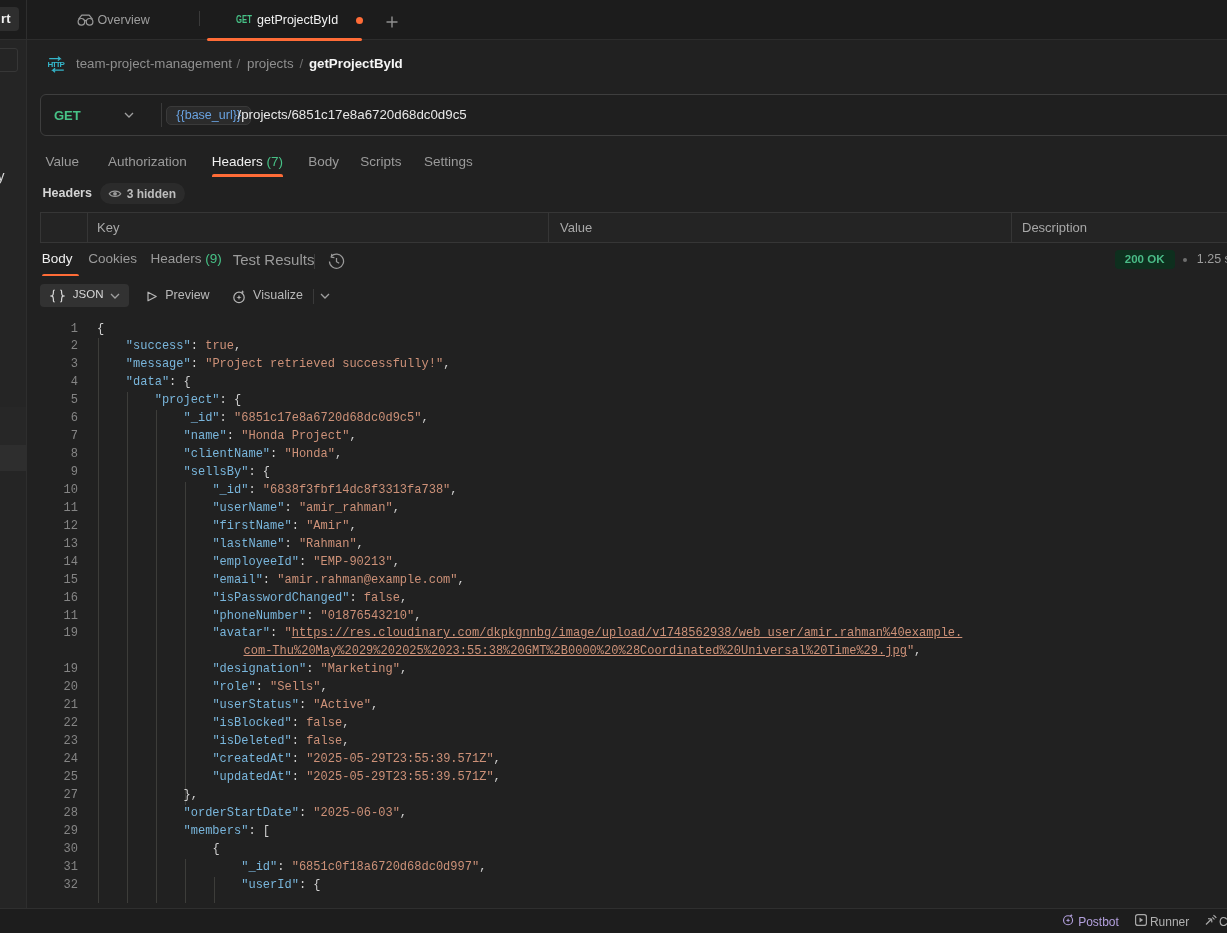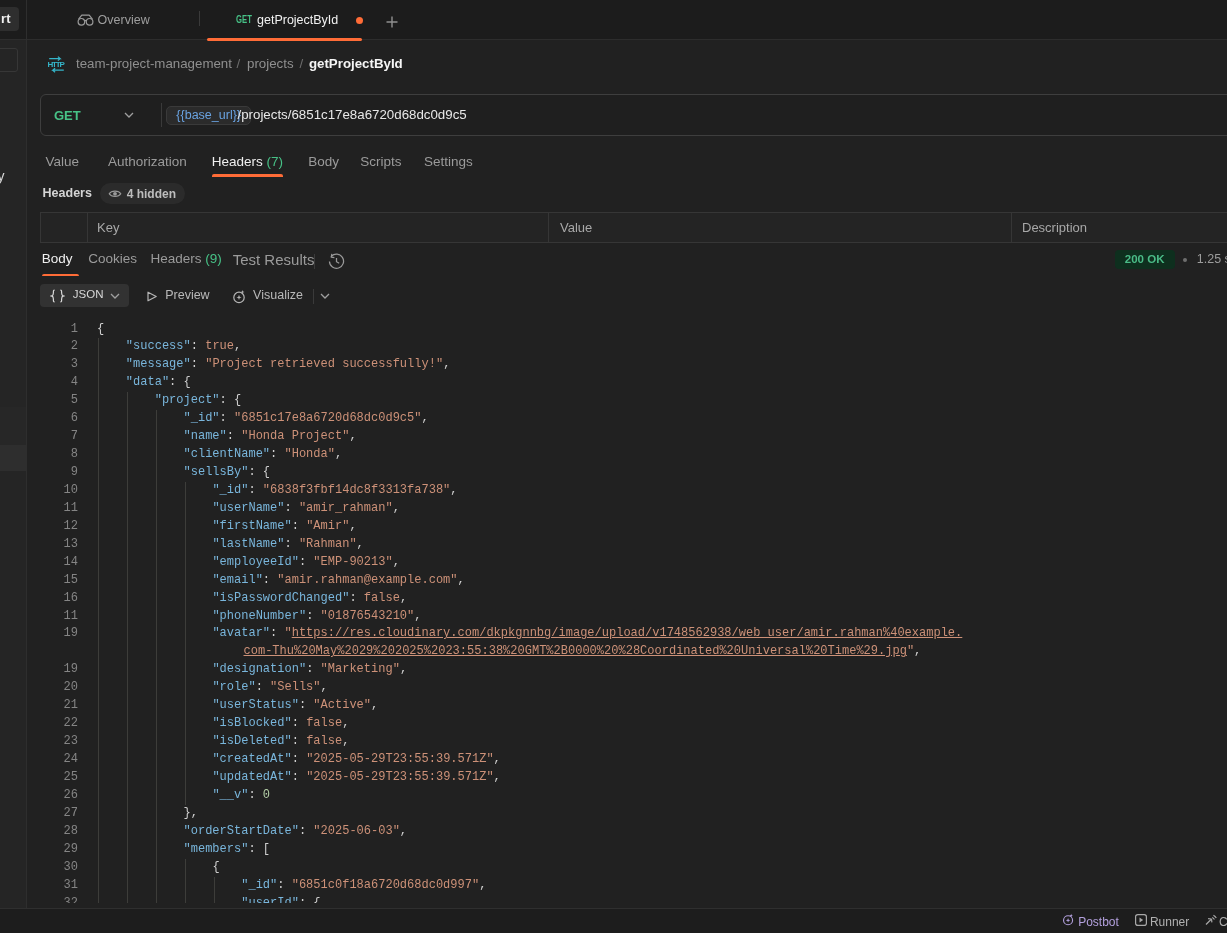--- a/index.html
+++ b/index.html
@@ -60,21 +60,20 @@
 <div class="cr"><span class="ln">11</span><span class="ct">                <span class="k">"phoneNumber"</span><span class="p">: </span><span class="s">"01876543210"</span><span class="p">,</span></span></div>
 <div class="cr"><span class="ln">19</span><span class="ct">                <span class="k">"avatar"</span><span class="p">: </span><span class="s">"</span><span class="a">https://res.cloudinary.com/dkpkgnnbg/image/upload/v1748562938/web_user/amir.rahman%40example.</span></span></div>
 <div class="cr"><span class="ln"></span><span class="ct" style="left:99.3px">                    <span class="a">com-Thu%20May%2029%202025%2023:55:38%20GMT%2B0000%20%28Coordinated%20Universal%20Time%29.jpg</span><span class="s">"</span><span class="p">,</span></span></div>
 <div class="cr"><span class="ln">19</span><span class="ct">                <span class="k">"designation"</span><span class="p">: </span><span class="s">"Marketing"</span><span class="p">,</span></span></div>
 <div class="cr"><span class="ln">20</span><span class="ct">                <span class="k">"role"</span><span class="p">: </span><span class="s">"Sells"</span><span class="p">,</span></span></div>
 <div class="cr"><span class="ln">21</span><span class="ct">                <span class="k">"userStatus"</span><span class="p">: </span><span class="s">"Active"</span><span class="p">,</span></span></div>
 <div class="cr"><span class="ln">22</span><span class="ct">                <span class="k">"isBlocked"</span><span class="p">: </span><span class="b">false</span><span class="p">,</span></span></div>
 <div class="cr"><span class="ln">23</span><span class="ct">                <span class="k">"isDeleted"</span><span class="p">: </span><span class="b">false</span><span class="p">,</span></span></div>
 <div class="cr"><span class="ln">24</span><span class="ct">                <span class="k">"createdAt"</span><span class="p">: </span><span class="s">"2025-05-29T23:55:39.571Z"</span><span class="p">,</span></span></div>
 <div class="cr"><span class="ln">25</span><span class="ct">                <span class="k">"updatedAt"</span><span class="p">: </span><span class="s">"2025-05-29T23:55:39.571Z"</span><span class="p">,</span></span></div>
-<div class="cr"><span class="ln">26</span><span class="ct">                <span class="k">"__v"</span><span class="p">: </span><span class="n">0</span></span></div>
 <div class="cr"><span class="ln">27</span><span class="ct">            <span class="p">},</span></span></div>
 <div class="cr"><span class="ln">28</span><span class="ct">            <span class="k">"orderStartDate"</span><span class="p">: </span><span class="s">"2025-06-03"</span><span class="p">,</span></span></div>
 <div class="cr"><span class="ln">29</span><span class="ct">            <span class="k">"members"</span><span class="p">: [</span></span></div>
 <div class="cr"><span class="ln">30</span><span class="ct">                <span class="p">{</span></span></div>
 <div class="cr"><span class="ln">31</span><span class="ct">                    <span class="k">"_id"</span><span class="p">: </span><span class="s">"6851c0f18a6720d68dc0d997"</span><span class="p">,</span></span></div>
 <div class="cr"><span class="ln">32</span><span class="ct">                    <span class="k">"userId"</span><span class="p">: {</span></span></div>
 </div>
 </div>
 
 <div id="topbar">
@@ -139,21 +138,21 @@
 <div class="abs" style="left:211.7px;top:174.2px;width:71.5px;height:2.6px;background:#ff6c37;border-radius:2px 2px 0 0"></div>
 
 <div class="abs" style="left:42.6px;top:186.7px;font-size:12.5px;line-height:1;color:#d4d4d4;font-weight:bold;">Headers</div>
 <div class="abs" style="left:99.8px;top:182.9px;width:84.8px;height:20.9px;background:#2b2b2b;border-radius:10.5px"></div>
 <div class="abs" style="left:108px;top:188.5px">
     <svg width="14" height="10" viewBox="0 0 14 10" fill="none">
       <path d="M1.2 4.8 C3.4 1.2 10.6 1.2 12.8 4.8 C10.6 8.4 3.4 8.4 1.2 4.8 Z" stroke="#9a9a9a" stroke-width="1.15"></path>
       <circle cx="7" cy="4.8" r="1.9" fill="#9a9a9a"></circle>
     </svg>
   </div>
-<div class="abs" style="left:126.7px;top:187.9px;font-size:12.0px;line-height:1;color:#bdbdbd;font-weight:bold;">4 hidden</div>
+<div class="abs" style="left:126.7px;top:187.9px;font-size:12.0px;line-height:1;color:#bdbdbd;font-weight:bold;">3 hidden</div>
 
 <div id="tbl">
   <div class="tv" style="left:46px"></div>
   <div class="tv" style="left:507px"></div>
   <div class="tv" style="left:970px"></div>
 </div>
 <div class="abs" style="left:97.0px;top:220.8px;font-size:13.0px;line-height:1;color:#a8a8a8;">Key</div>
 <div class="abs" style="left:560.0px;top:220.8px;font-size:13.0px;line-height:1;color:#a8a8a8;">Value</div>
 <div class="abs" style="left:1022.0px;top:220.8px;font-size:13.0px;line-height:1;color:#a8a8a8;text-align:center;">Description</div>
 

